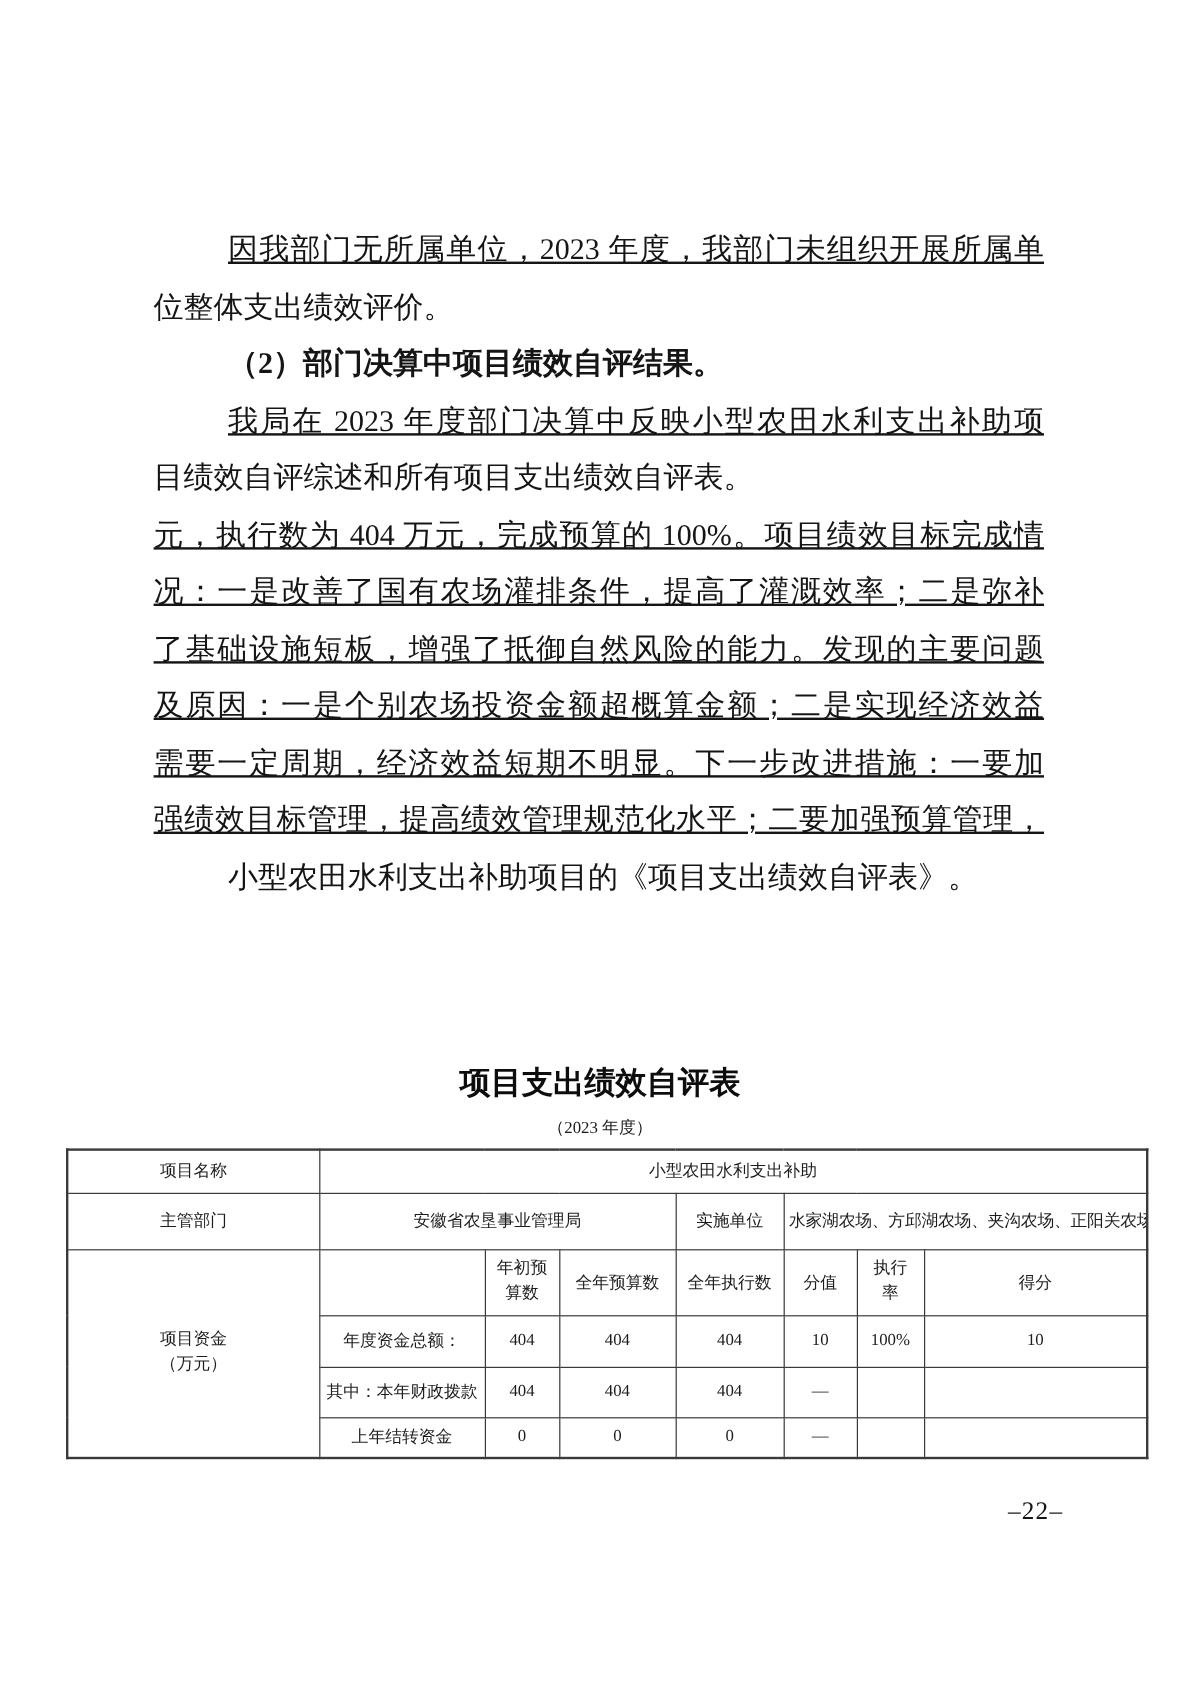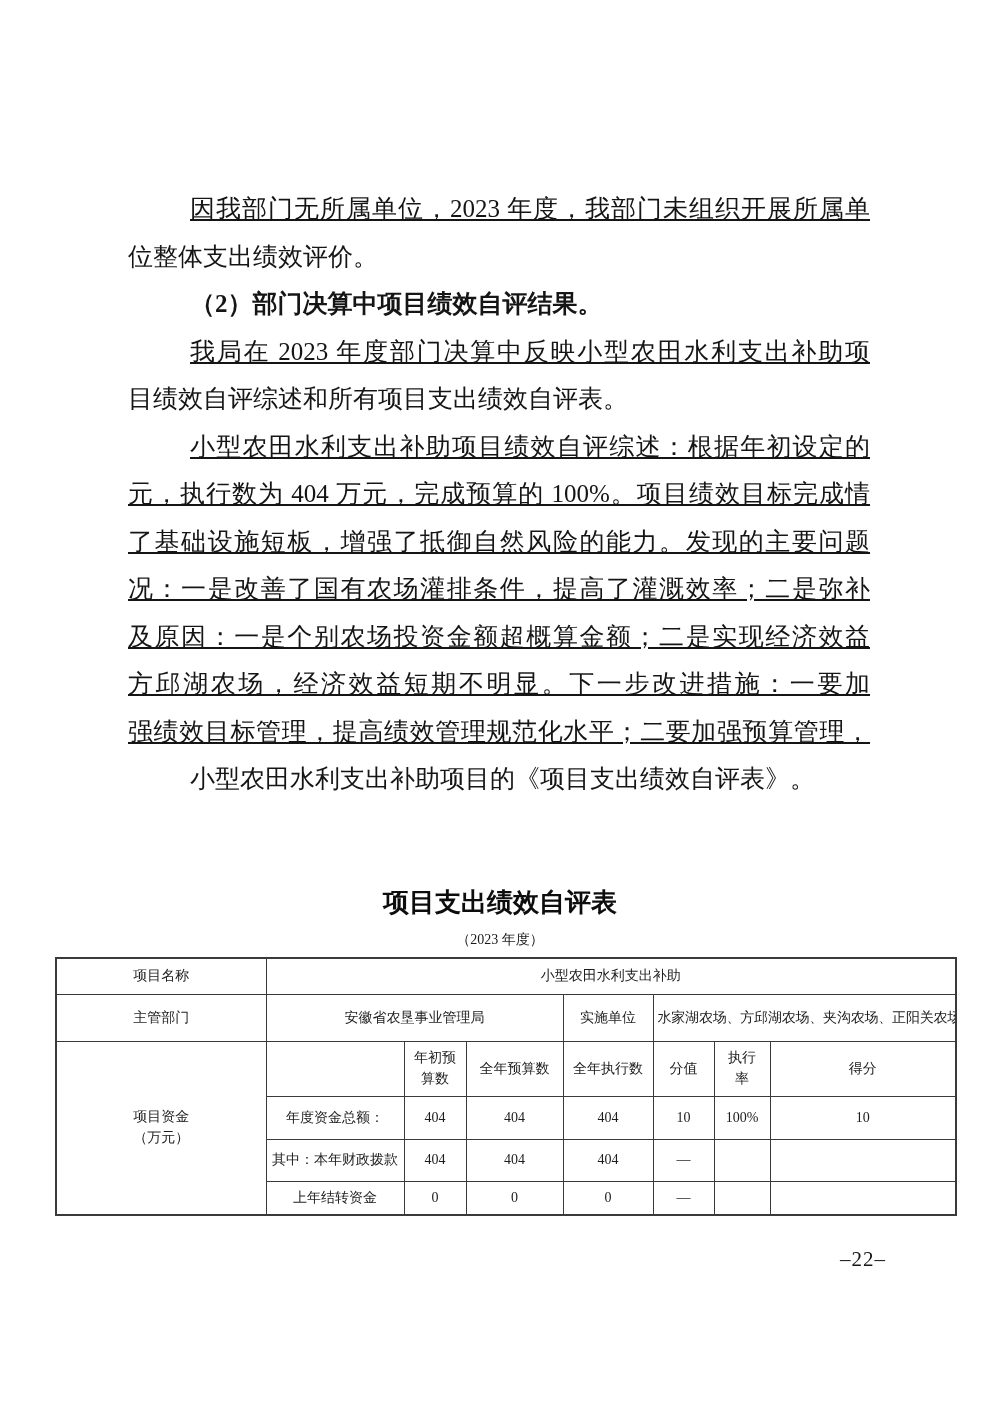--- a/index.html
+++ b/index.html
@@ -87,26 +87,25 @@
 </style>
 </head>
 <body>
 
 <div class="content">
   <div class="line fill indent">因我部门无所属单位，2023 年度，我部门未组织开展所属单</div>
   <div class="line">位整体支出绩效评价。</div>
   <div class="line indent bold">（2）部门决算中项目绩效自评结果。</div>
   <div class="line fill indent">我局在 2023 年度部门决算中反映小型农田水利支出补助项</div>
   <div class="line">目绩效自评综述和所有项目支出绩效自评表。</div>
-  <div class="line fill indent">小型农田水利支出补助项目绩效自评综述：根据年初设定的</div>
   <div class="line fill">元，执行数为 404 万元，完成预算的 100%。项目绩效目标完成情</div>
+  <div class="line fill">况：一是改善了国有农场灌排条件，提高了灌溉效率；二是弥补</div>
   <div class="line fill">了基础设施短板，增强了抵御自然风险的能力。发现的主要问题</div>
-  <div class="line fill">况：一是改善了国有农场灌排条件，提高了灌溉效率；二是弥补</div>
   <div class="line fill">及原因：一是个别农场投资金额超概算金额；二是实现经济效益</div>
-  <div class="line fill">方邱湖农场，经济效益短期不明显。下一步改进措施：一要加</div>
+  <div class="line fill">需要一定周期，经济效益短期不明显。下一步改进措施：一要加</div>
   <div class="line fill">强绩效目标管理，提高绩效管理规范化水平；二要加强预算管理，</div>
   <div class="line indent">小型农田水利支出补助项目的《项目支出绩效自评表》。</div>
 </div>
 
 <div class="doc-title">项目支出绩效自评表</div>
 <div class="doc-subtitle">（2023 年度）</div>
 
 <table class="self-eval">
   <colgroup>
     <col style="width:210px">

